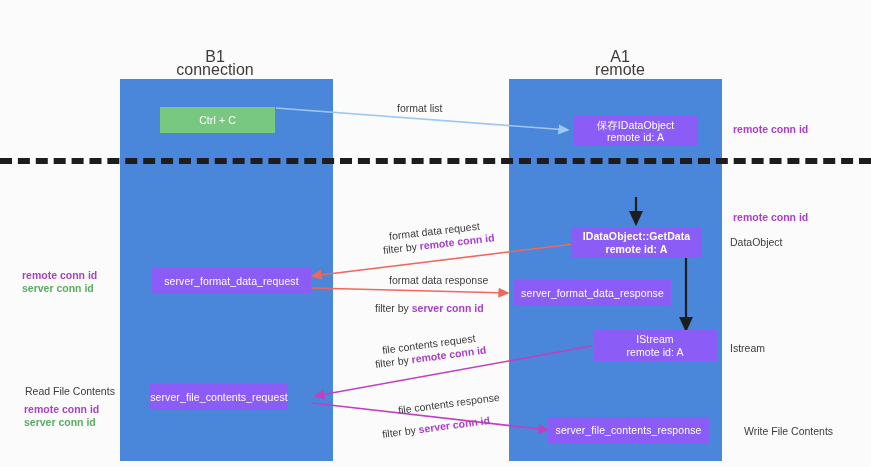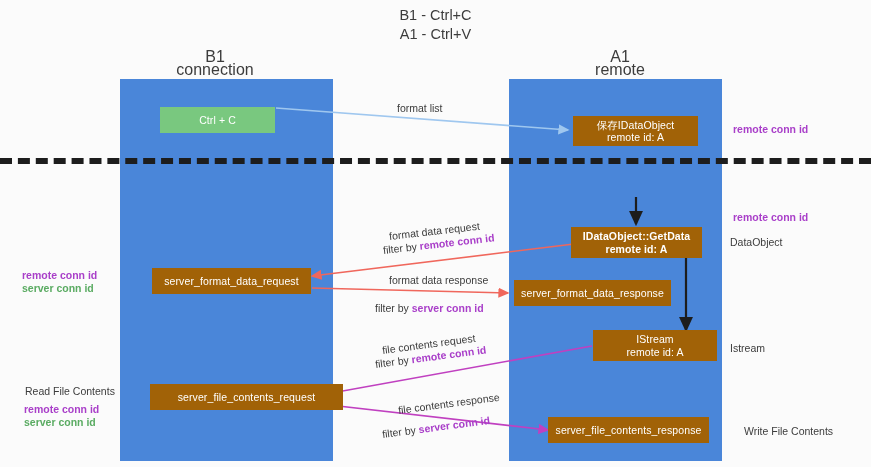--- a/index.html
+++ b/index.html
@@ -44,39 +44,37 @@
   .node{
     box-sizing:border-box;
     display:flex;align-items:center;justify-content:center;
     text-align:center;
     color:#ffffff;
     font-size:10.5px;line-height:12.5px;
     white-space:pre-line;
     letter-spacing:.1px;
   }
   .node.green{background:#79c87f;margin-top:12px;}
-  .node.orange{background:#a16207;}
+  .node.orange{background:#8b5cf6;}
 
   
   .lbl{font-size:10.5px;line-height:13px;color:#3c3c3c;white-space:nowrap;}
   .lbl.purple{color:#a93fc9;font-weight:bold;}
   .lbl.green{color:#5aab62;font-weight:bold;}
 
   .tilt{transform:rotate(-6.5deg);transform-origin:left center;}
   .tilt2{transform:rotate(-7.5deg);transform-origin:left center;}
 
   svg.arrows{position:absolute;left:0;top:0;width:871px;height:467px;pointer-events:none;}
 </style>
 </head>
 <body>
 
 <div id="stage">
 
-  <div class="abs title">B1 - Ctrl+C
-A1 - Ctrl+V</div>
 
   <div class="abs colhead" style="left:155px;top:50px;width:120px;">B1
 connection</div>
   <div class="abs colhead" style="left:560px;top:50px;width:120px;">A1
 remote</div>
 
   <div class="abs lane" style="left:120px;top:79px;width:213px;height:382px;"></div>
   <div class="abs lane" style="left:509px;top:79px;width:213px;height:382px;"></div>
 
   <svg class="arrows" viewBox="0 0 871 467" xmlns="http://www.w3.org/2000/svg">
@@ -121,21 +119,21 @@
   <div class="abs node orange" style="left:571px;top:227px;width:131px;height:31px;font-weight:bold;">IDataObject::GetData
 remote id: A</div>
 
   <div class="abs node orange" style="left:152px;top:268px;width:159px;height:26px;">server_format_data_request</div>
 
   <div class="abs node orange" style="left:514px;top:280px;width:157px;height:26px;">server_format_data_response</div>
 
   <div class="abs node orange" style="left:593px;top:330px;width:124px;height:31px;">IStream
 remote id: A</div>
 
-  <div class="abs node orange" style="left:150px;top:384px;width:193px;height:26px;">server_file_contents_request</div>
+  <div class="abs node orange" style="left:150px;top:384px;width:138px;height:26px;">server_file_contents_request</div>
 
   <div class="abs node orange" style="left:548px;top:417px;width:161px;height:26px;">server_file_contents_response</div>
 
   <div class="abs lbl" style="left:397px;top:102px;">format list</div>
 
   <div class="abs tilt" style="left:389px;top:226px;">
     <span class="lbl">format data request</span>
   </div>
   <div class="abs tilt" style="left:383px;top:240px;">
     <span class="lbl">filter by </span><span class="lbl purple">remote conn id</span>

